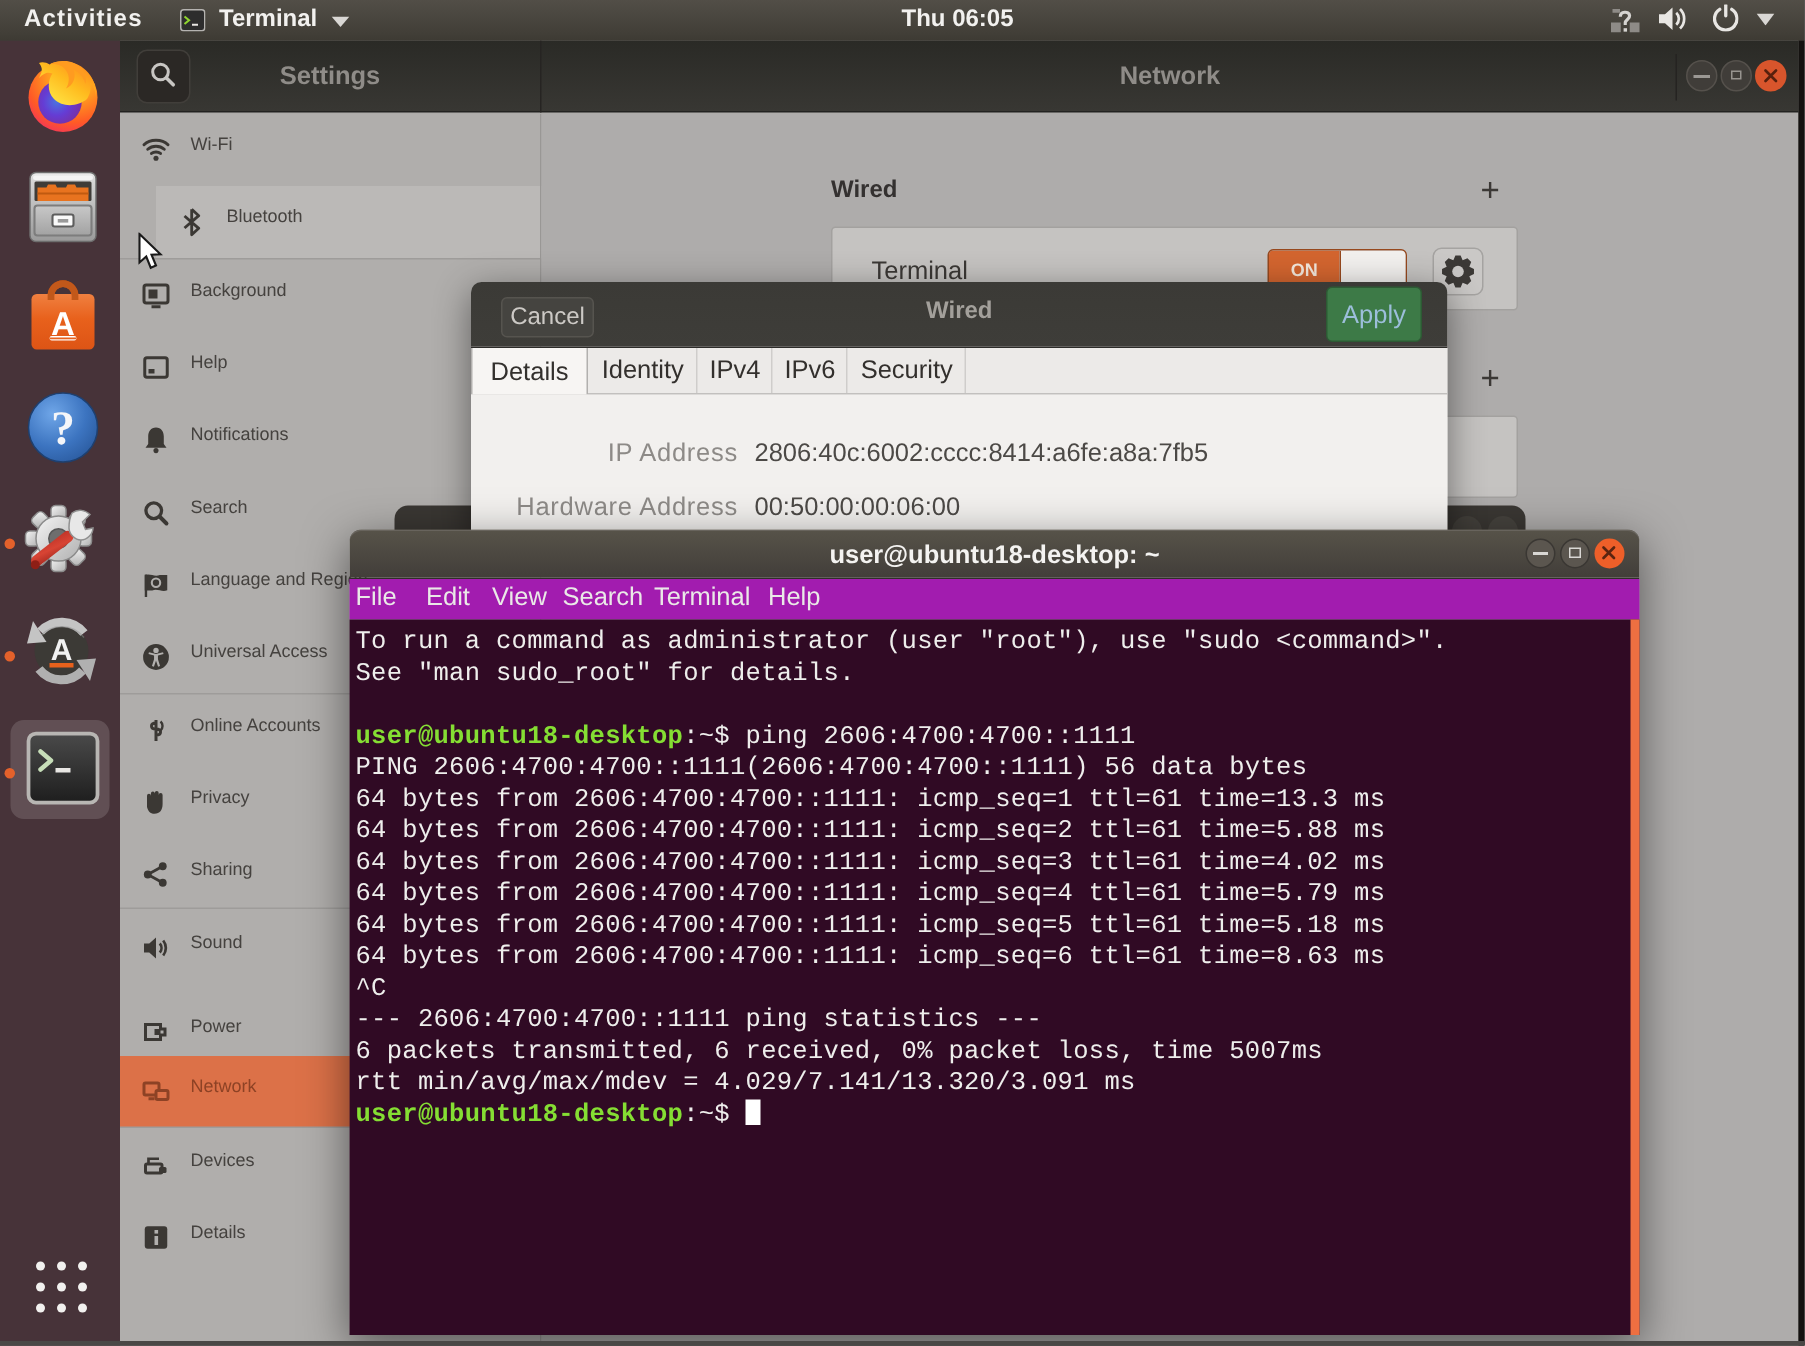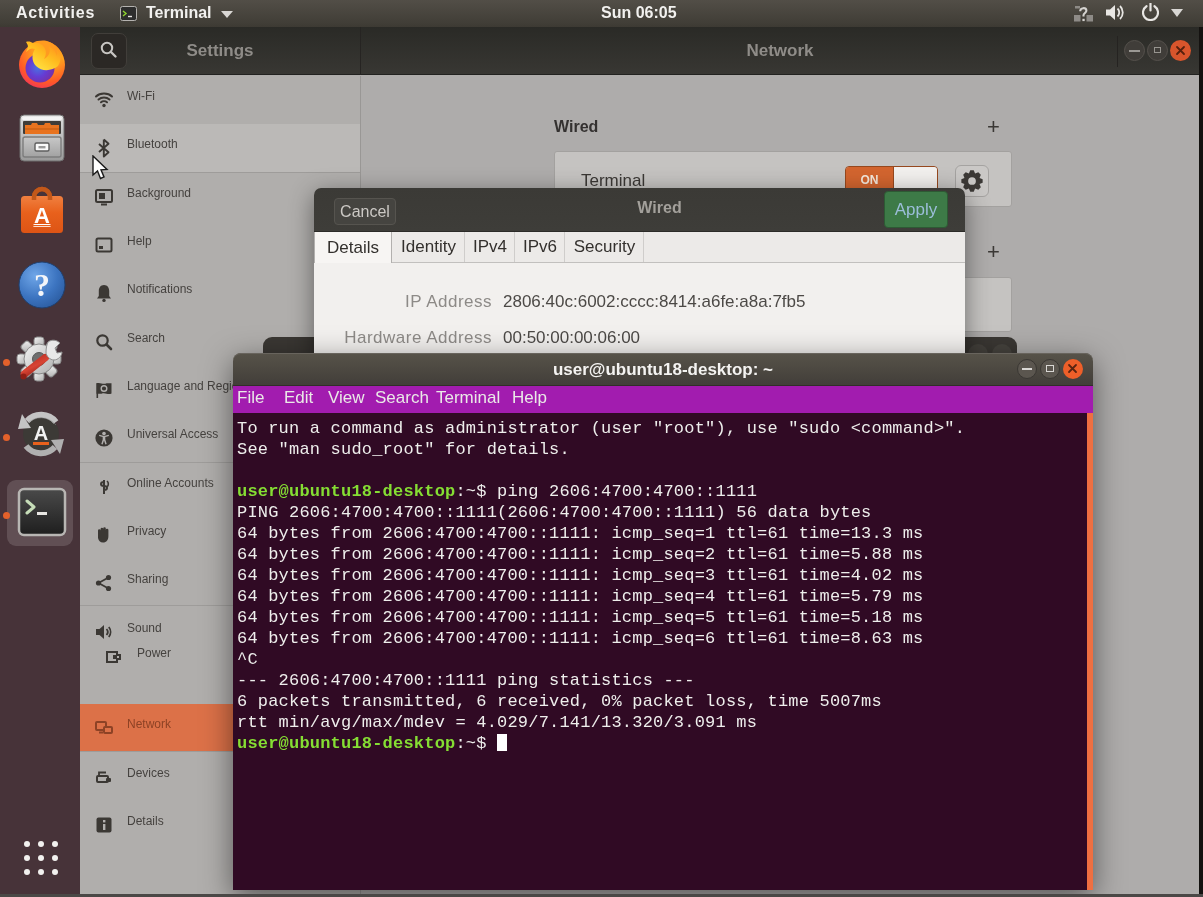--- a/index.html
+++ b/index.html
@@ -42,21 +42,21 @@
 
   
   #behind { left:263px; top:337px; width:754px; height:40px; background:#3a3733;
     border-radius:9px 9px 0 0; z-index:4; }
 
   
   #dialog { left:314px; top:188px; width:651px; height:172px; z-index:5;
     box-shadow:0 6px 24px rgba(0,0,0,0.45); border-radius:7px 7px 0 0; }
   #d-header { position:absolute; left:0; top:0; width:651px; height:44px;
     background:linear-gradient(#3b3a36,#3e3d39); border-bottom:1px solid #2c2b28;
-    border-radius:7px 7px 0 0;padding-left:20px; }
+    border-radius:7px 7px 0 0; }
   #d-tabs { position:absolute; left:0; top:44px; width:651px; height:31px; background:#eceae8;
     border-bottom:1px solid #c2c0be; }
   #d-body { position:absolute; left:0; top:75px; width:651px; height:97px; background:#f2f0ee; }
   .tab { position:absolute; top:0; height:30px; font-size:17px; color:#33302d;
     display:flex; align-items:center; justify-content:center; border-right:1px solid #cfcdcb; }
   .tab.active { background:#f7f5f3; border-right:1px solid #b2b0ae; border-left:1px solid #b2b0ae; height:31px; }
   .drow { position:absolute; width:651px; font-size:17px; }
   .drow .k { letter-spacing:0.5px; }
   .drow .k { position:absolute; right:473px; color:#8d8a87; text-align:right; white-space:nowrap; }
   .drow .v { position:absolute; left:189px; color:#4c4946; white-space:nowrap; }
@@ -111,21 +111,21 @@
   </div>
 
   <div id="sidebar">
       <div class="row" style="top:0px;">
     <svg width="20" height="20" viewBox="0 0 20 20">
           <path d="M2 6.5 C6 2.5 14 2.5 18 6.5 M4.5 9.5 C7.5 6.8 12.5 6.8 15.5 9.5 M7 12.3 C8.6 11 11.4 11 13 12.3" stroke="#3b3834" stroke-width="2" fill="none" stroke-linecap="round"></path>
           <circle cx="10" cy="15.5" r="1.7" fill="#3b3834"></circle>
         </svg>
     <span class="lbl" style="color:#45423f">Wi-Fi</span>
       </div>
-      <div class="row" style="top:48px;background:#bbb9b7;">
+      <div class="row" style="top:48px;background:#bbb9b7;margin-left:24px;">
     <svg width="20" height="20" viewBox="0 0 20 20">
           <path d="M9.8 1.5 L9.8 18.5 L14.5 14.2 L5 6 M9.8 1.5 L14.5 5.8 L5 14" stroke="#3b3834" stroke-width="1.9" fill="none" stroke-linejoin="round"></path>
         </svg>
     <span class="lbl" style="color:#45423f">Bluetooth</span>
       </div>
       <div class="row" style="top:97px;">
     <svg width="20" height="20" viewBox="0 0 20 20">
           <rect x="2" y="3" width="16" height="12" rx="1.5" fill="none" stroke="#3b3834" stroke-width="2"></rect>
           <rect x="5" y="6" width="6" height="6" fill="#3b3834"></rect>
           <rect x="7" y="16.5" width="6" height="2" fill="#3b3834"></rect>
@@ -191,21 +191,21 @@
         </svg>
     <span class="lbl" style="color:#45423f">Sharing</span>
       </div>
       <div class="row" style="top:532px;">
     <svg width="20" height="20" viewBox="0 0 20 20">
           <polygon points="2,7 5.5,7 10,3 10,17 5.5,13 2,13" fill="#3b3834"></polygon>
           <path d="M12.5 7 a4.5 4.5 0 0 1 0 6 M14.8 5 a8 8 0 0 1 0 10" stroke="#3b3834" stroke-width="1.8" fill="none"></path>
         </svg>
     <span class="lbl" style="color:#45423f">Sound</span>
       </div>
-      <div class="row" style="top:557px;margin-left:10px;">
+      <div class="row" style="top:588px;">
     <svg width="20" height="20" viewBox="0 0 20 20">
           <path d="M3 5 L13 5 L13 8 L16 8 L16 12 L13 12 L13 15 L3 15 Z" fill="none" stroke="#3b3834" stroke-width="2"></path>
           <rect x="9" y="8" width="4" height="4" fill="#3b3834"></rect>
         </svg>
     <span class="lbl" style="color:#45423f">Power</span>
       </div>
       <div class="row" style="top:628px;background:#dc7148;">
     <svg width="20" height="20" viewBox="0 0 20 20">
           <rect x="2" y="4" width="10" height="8" rx="1" fill="none" stroke="#8d4225" stroke-width="2"></rect>
           <rect x="10" y="9" width="8" height="6" rx="1" fill="#dc7148" stroke="#8d4225" stroke-width="2"></rect>
@@ -339,21 +339,21 @@
         <path d="M3 5 l3 2.5 -3 2.5" stroke="#8fd42f" stroke-width="1.4" fill="none"></path>
         <line x1="8" y1="10.5" x2="12" y2="10.5" stroke="#e8e6e3" stroke-width="1.4"></line>
       </svg>
   </div>
   <div class="item" style="left:146px;">Terminal</div>
   <div class="item" style="left:221px; top:11px;">
       <svg style="display:block" width="12" height="7">
         <polygon points="0,0 12,0 6,7" fill="#d9d7d4"></polygon>
       </svg>
     </div>
-  <div class="item" style="left:601px;">Sun 06:05</div>
+  <div class="item" style="left:601px;">Thu 06:05</div>
 
   <div class="item" style="left:1073px; top:3px;">
     <svg style="display:block" width="22" height="20" viewBox="0 0 22 20">
       <rect x="1" y="12" width="6.5" height="6.5" fill="#8e8b87"></rect>
       <rect x="13.5" y="12" width="6.5" height="6.5" fill="#8e8b87"></rect>
       <rect x="2" y="3" width="5" height="2.5" fill="#8e8b87"></rect>
       <path d="M7.2 8.2 C7.2 4.4 13 4.2 13.4 7.4 C13.7 9.6 10.5 10.2 10.5 12.2 L10.5 13.6" fill="none" stroke="#d5d3d0" stroke-width="2.1"></path>
       <rect x="9.4" y="15.8" width="2.3" height="2.3" fill="#d5d3d0"></rect>
     </svg>
   </div>

